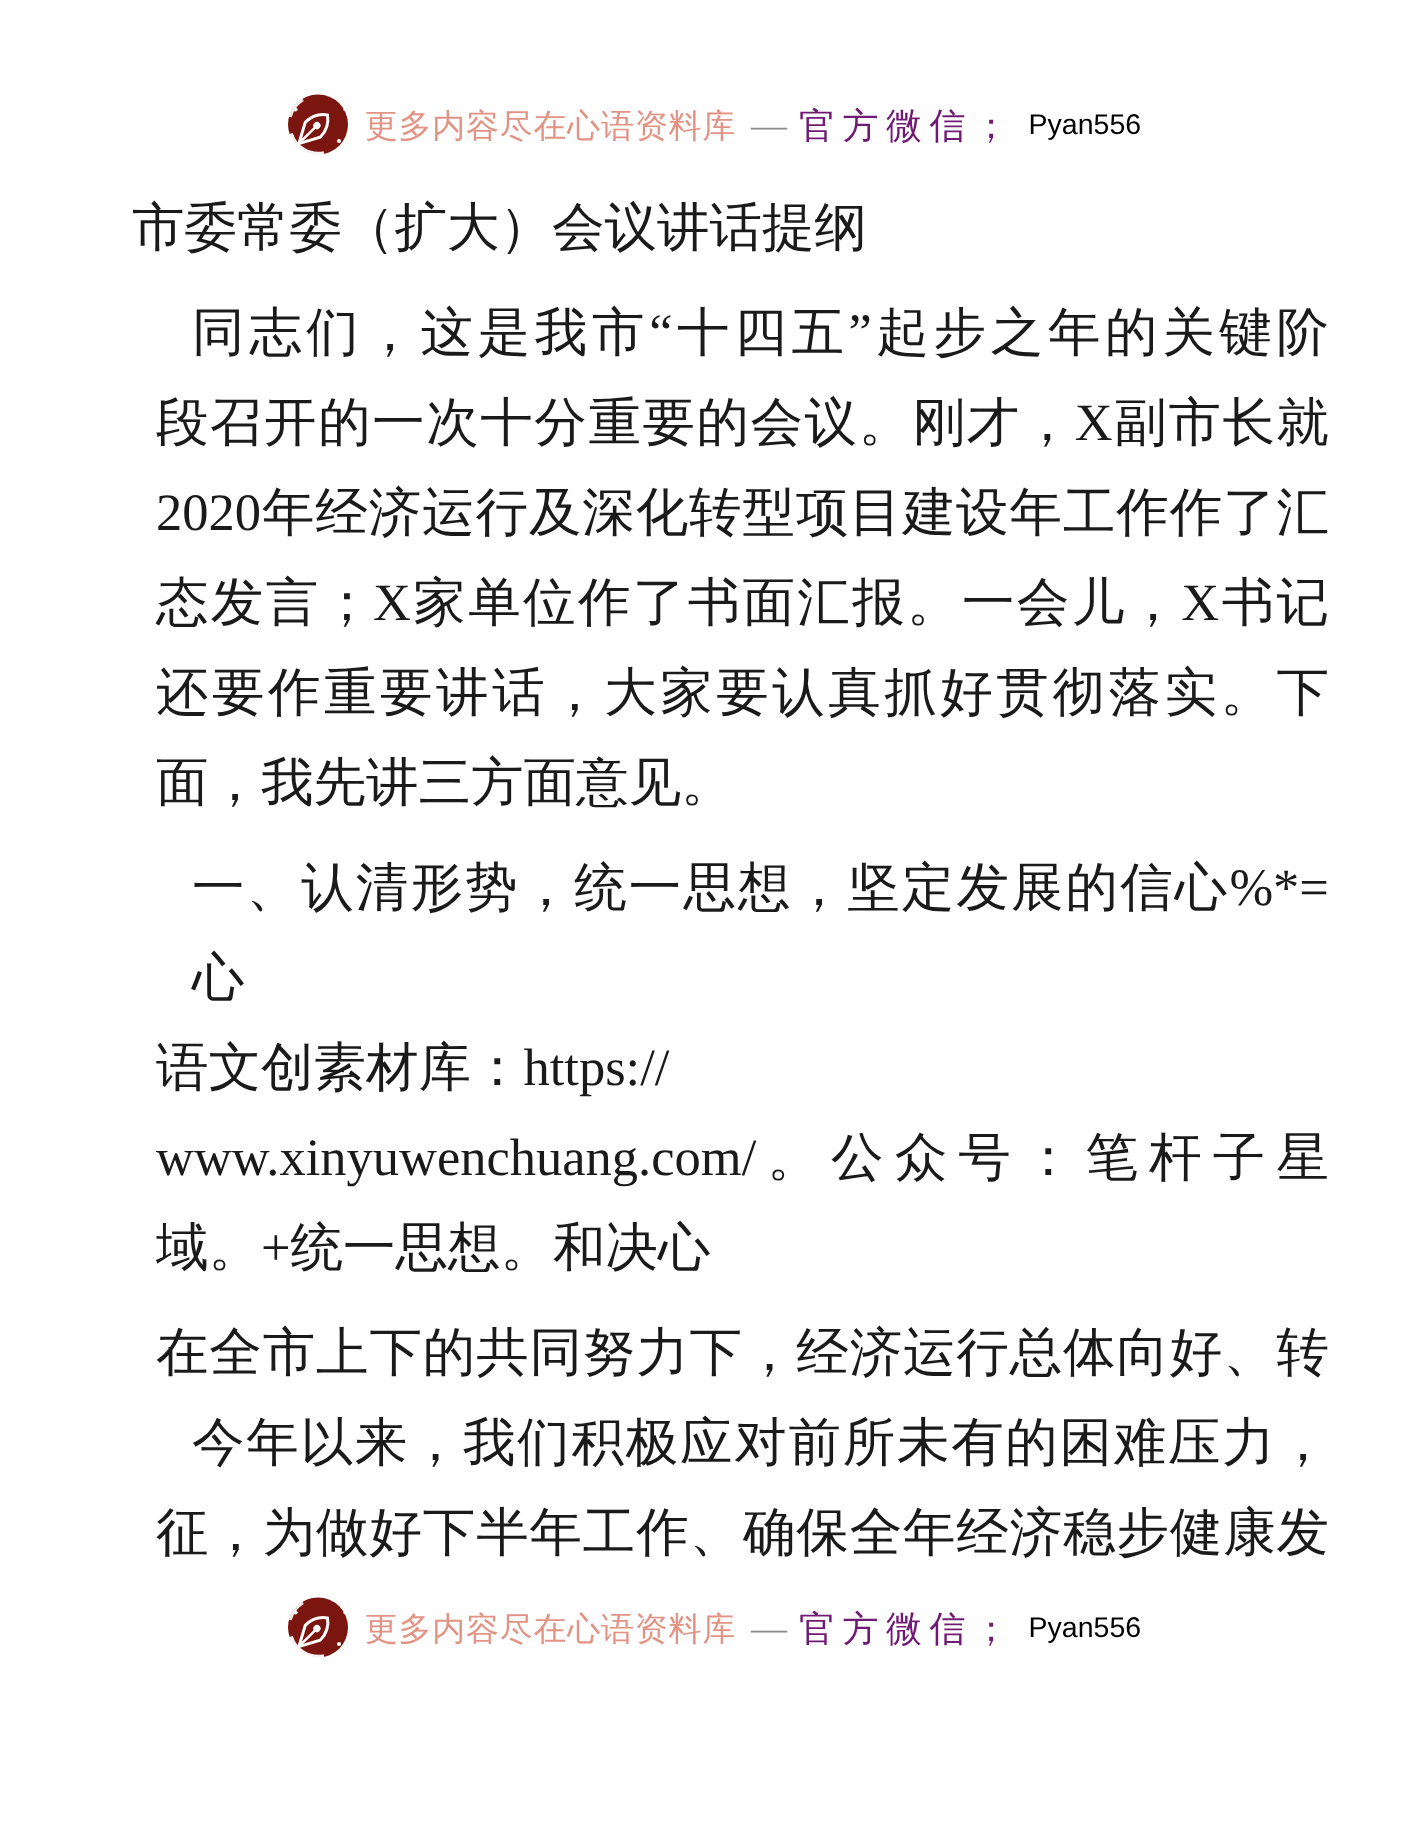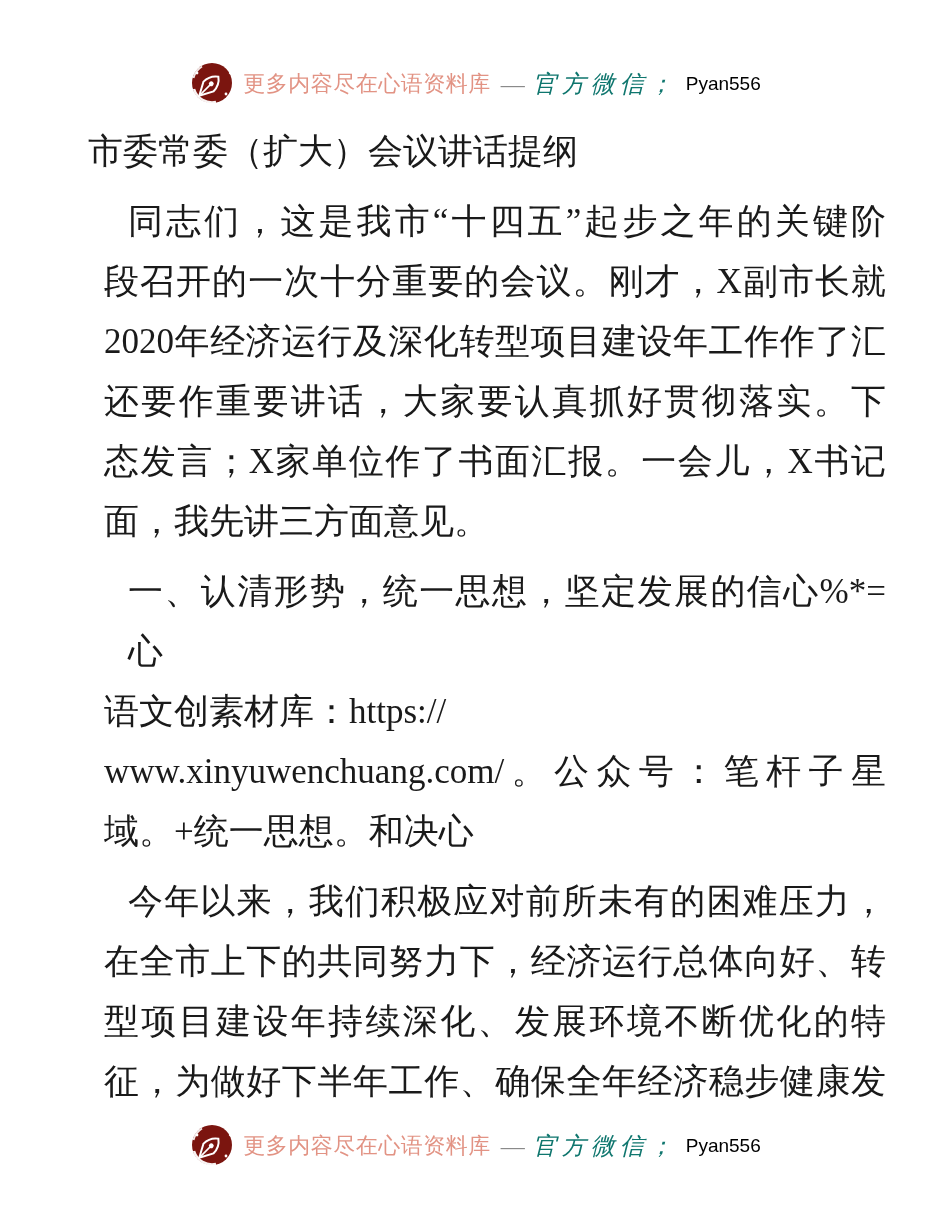--- a/index.html
+++ b/index.html
@@ -39,23 +39,22 @@
     letter-spacing: 0.5px;
     white-space: nowrap;
   }
   .sep-dash {
     color: #8a8a8a;
     font-size: 24px;
     margin-left: 2px;
     white-space: nowrap;
   }
   .wechat-label {
-    color: #0f766e;
+    color: #701a75;
     font-size: 24px;
-    font-style: italic;
     letter-spacing: 5px;
     white-space: nowrap;
   }
   .wechat-id {
     color: #000000;
     font-family: "Liberation Sans", "DejaVu Sans", sans-serif;
     font-size: 19px;
     white-space: nowrap;
   }
   
@@ -112,36 +111,35 @@
   </div>
 
   <div class="content">
 
     <div class="doc-title">市委常委（扩大）会议讲话提纲</div>
 
     <div class="para">
       <div class="line indent just">同志们，这是我市“十四五”起步之年的关键阶</div>
       <div class="line just">段召开的一次十分重要的会议。刚才，X副市长就</div>
       <div class="line just">2020年经济运行及深化转型项目建设年工作作了汇</div>
+      <div class="line just">态发言；X家单位作了书面汇报。一会儿，X书记</div>
       <div class="line just">还要作重要讲话，大家要认真抓好贯彻落实。下</div>
-      <div class="line just">态发言；X家单位作了书面汇报。一会儿，X书记</div>
       <div class="line">面，我先讲三方面意见。</div>
     </div>
 
     <div class="para">
       <div class="line indent just">一、认清形势，统一思想，坚定发展的信心%*=心</div>
       <div class="line">语文创素材库：https://</div>
       <div class="line just">www.xinyuwenchuang.com/。公众号：笔杆子星</div>
       <div class="line">域。+统一思想。和决心</div>
     </div>
 
     <div class="para">
+      <div class="line just">在全市上下的共同努力下，经济运行总体向好、转</div>
       <div class="line indent just">今年以来，我们积极应对前所未有的困难压力，</div>
-      <div class="line just">在全市上下的共同努力下，经济运行总体向好、转</div>
-      <div class="line just">型项目建设年持续深化、发展环境不断优化的特</div>
       <div class="line just">征，为做好下半年工作、确保全年经济稳步健康发</div>
     </div>
 
   </div>
 
   <div class="banner footer">
     <span class="logo-wrap">
       <svg width="46" height="46" viewBox="0 0 46 46" aria-hidden="true">
         <circle cx="23" cy="22" r="20" fill="#7b150f"></circle>
         <path d="M5 28 A 19 19 0 0 0 27 41" stroke="#ffffff" stroke-width="2.5" fill="none" opacity="0.95"></path>

